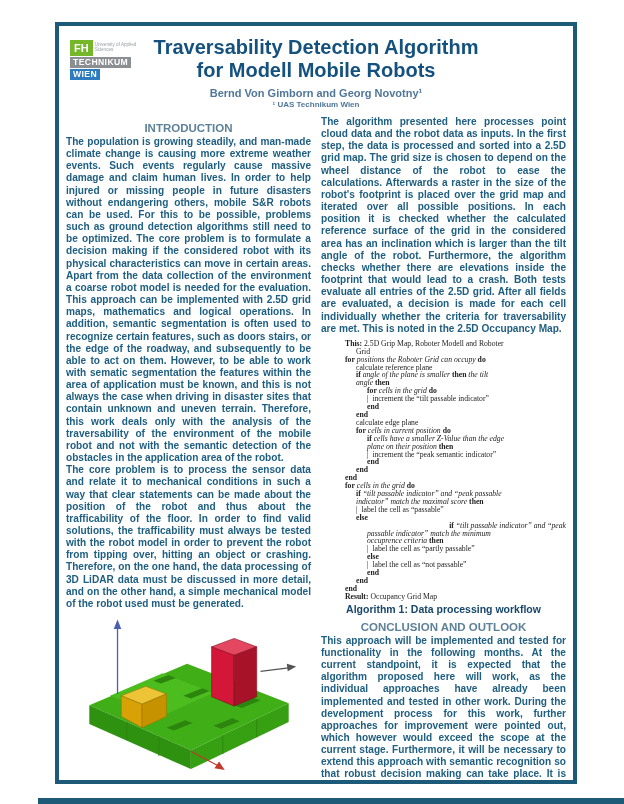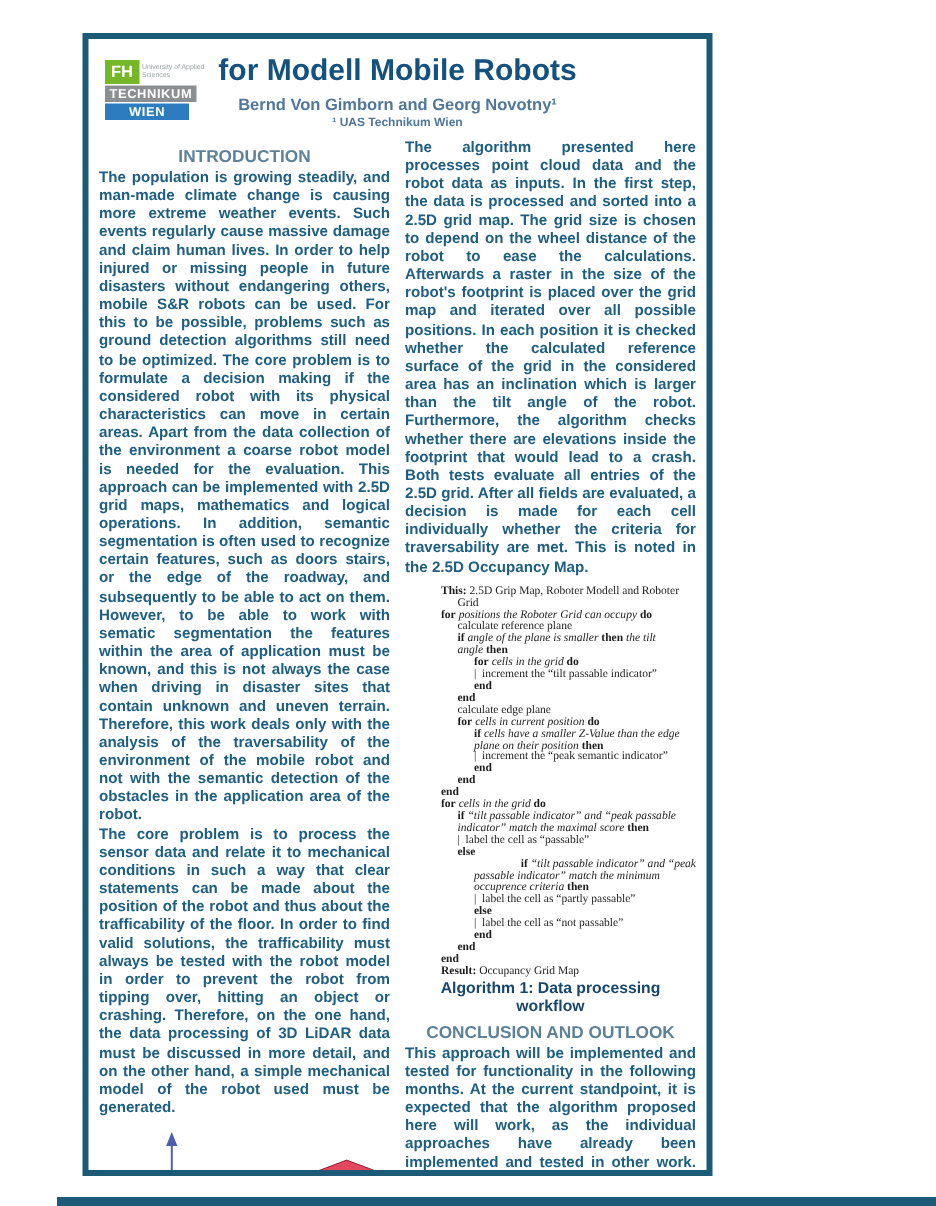--- a/index.html
+++ b/index.html
@@ -1,32 +1,32 @@
 <!DOCTYPE html>
 <html><head>
 <meta charset="utf-8">
 <style>
   html,body{margin:0;padding:0;}
   body{
     width:624px;height:804px;position:relative;background:#ffffff;
     font-family:"Liberation Sans",sans-serif;overflow:hidden;
   }
   .poster{
-    position:absolute;left:55px;top:22px;width:420px;height:762px;
+    position:absolute;left:55px;top:22px;width:522px;height:762px;
     box-sizing:border-box;border:4px solid #1d5a78;background:#fff;
     padding:4px 7px 0 7px;overflow:hidden;
   }
   
   .header{position:relative;text-align:center;}
   .logo{position:absolute;left:4px;top:4px;width:86px;text-align:left;line-height:0;}
   .logo-row1{display:flex;align-items:flex-start;gap:2px;}
   .logo-fh{background:#76b72a;color:#fff;font-weight:bold;font-size:11px;line-height:14px;padding:1px 4px;}
   .logo-uni{color:#9aa0a3;font-size:4.6px;line-height:5px;padding-top:2px;}
   .logo-technikum{background:#8b8f92;color:#fff;font-weight:bold;font-size:8.6px;line-height:11px;padding:0 3px;margin-top:1px;display:inline-block;letter-spacing:.4px;}
-  .logo-wien{background:#2d7cc0;color:#fff;font-weight:bold;font-size:8.6px;line-height:11px;padding:0 16px;margin-top:1px;display:inline-block;letter-spacing:.4px;}
+  .logo-wien{background:#2d7cc0;color:#fff;font-weight:bold;font-size:8.6px;line-height:11px;padding:0 3px;margin-top:1px;display:inline-block;letter-spacing:.4px;}
   .title{color:#14517e;font-size:20px;font-weight:bold;line-height:23px;margin-top:6px;}
   .authors{color:#50779a;font-weight:bold;font-size:11px;margin-top:5px;}
   .affiliation{color:#50779a;font-weight:bold;font-size:8px;margin-top:1px;}
   
   .columns{display:flex;gap:10px;margin-top:7px;}
   .col{flex:1;min-width:0;}
   .sec-heading{color:#5d8199;font-size:11.5px;font-weight:bold;text-align:center;margin:6px 0 2px 0;}
   .body-text{color:#1e5e81;font-size:10.1px;font-weight:bold;line-height:12.15px;text-align:justify;margin:0;}
   
   .algo{font-family:"Liberation Serif",serif;font-size:7.7px;line-height:7.9px;color:#1c1c1c;margin:5px 0 1px 24px;}
@@ -47,20 +47,21 @@
   <div class="header">
     <div class="logo">
       <div class="logo-row1">
         <span class="logo-fh">FH</span>
         <span class="logo-uni">University of Applied Sciences</span>
       </div>
       <div><span class="logo-technikum">TECHNIKUM</span></div>
       <div><span class="logo-wien">WIEN</span></div>
     </div>
     <div class="title">
+      <div>Traversability Detection Algorithm</div>
       <div>for Modell Mobile Robots</div>
     </div>
     <div class="authors">Bernd Von Gimborn and  Georg Novotny¹</div>
     <div class="affiliation">¹ UAS Technikum Wien</div>
   </div>
 
   <div class="columns">
 
     <div class="col">
       <div class="sec-heading">INTRODUCTION</div>

